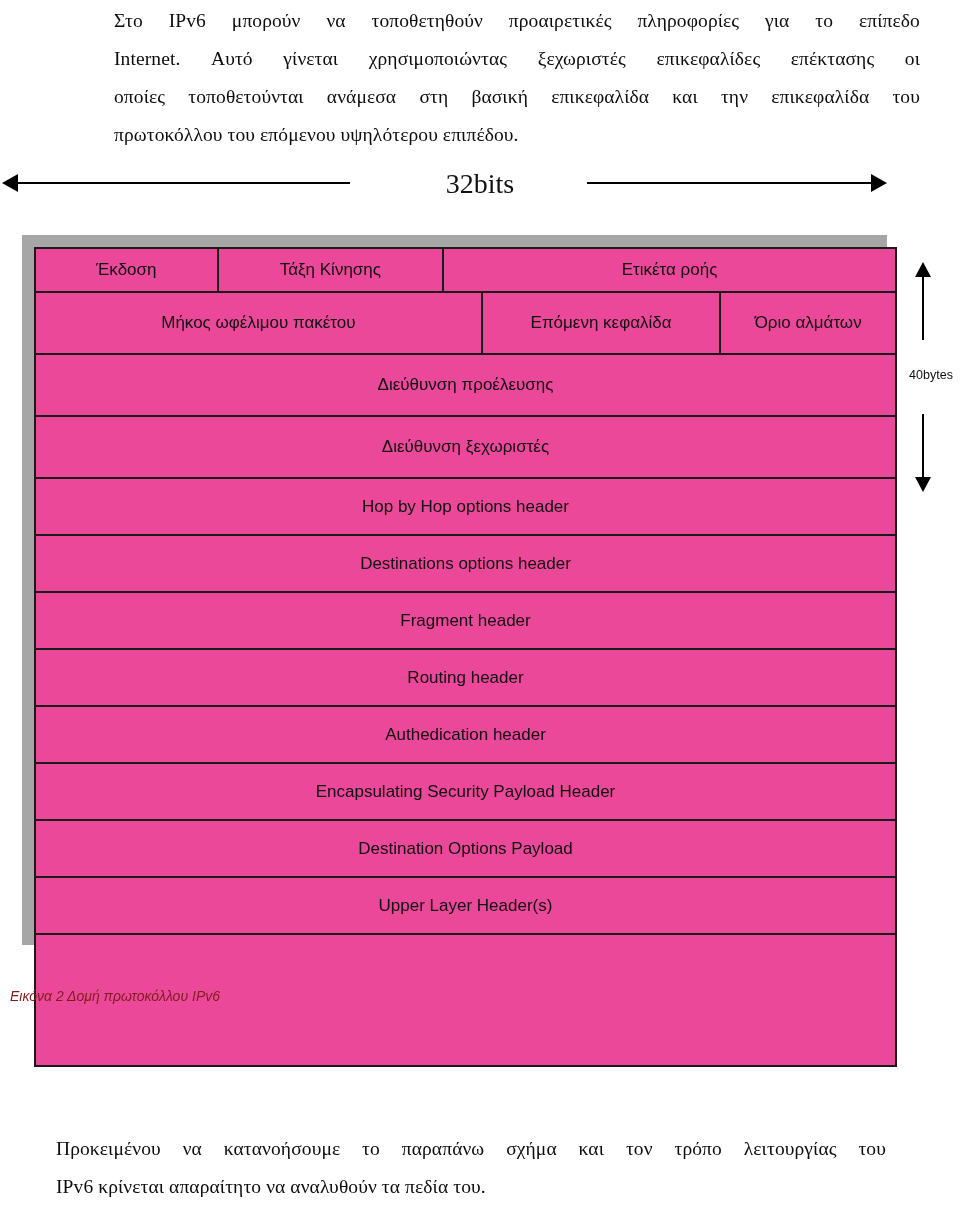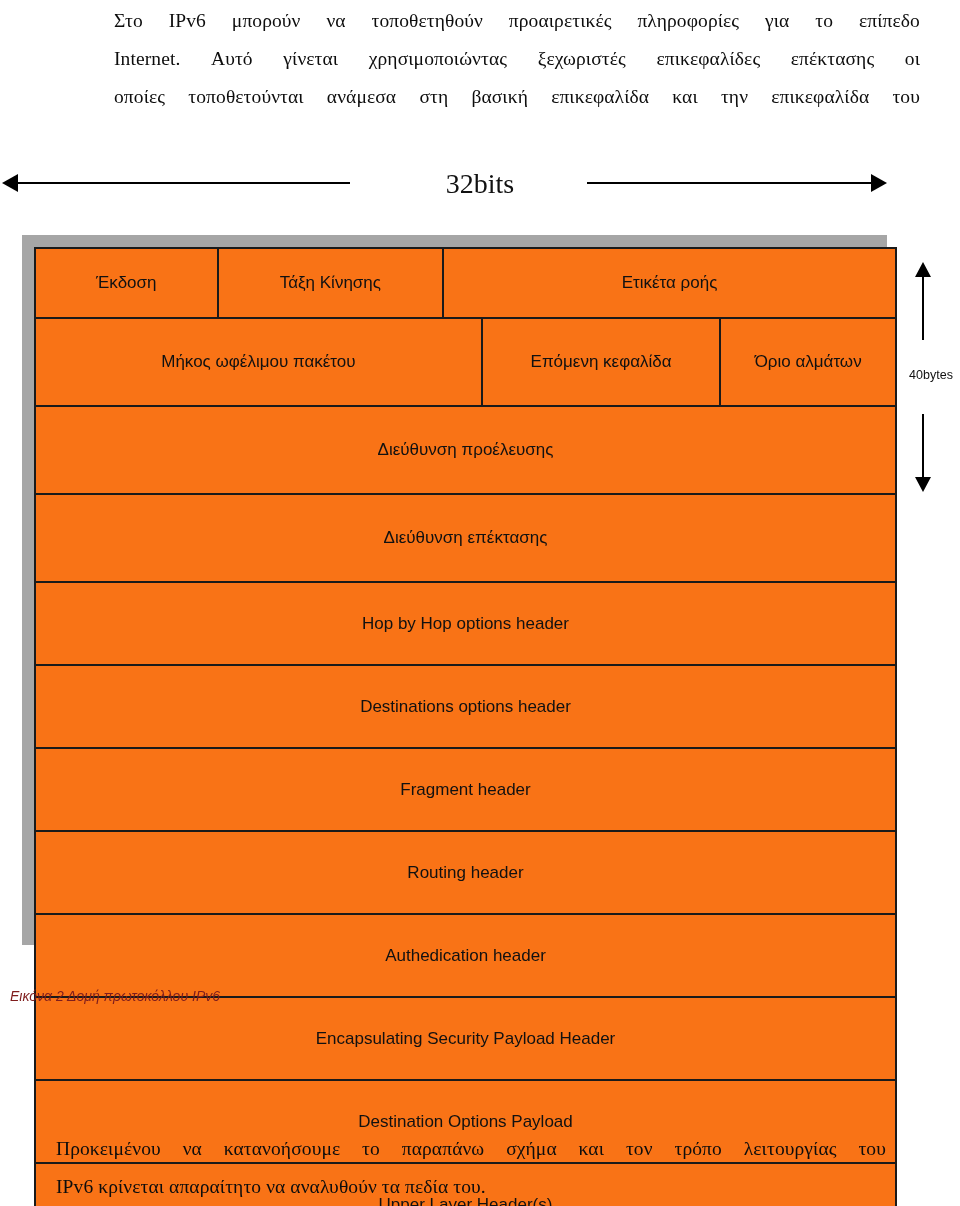--- a/index.html
+++ b/index.html
@@ -112,27 +112,27 @@
     position: absolute;
     left: 34px;
     top: 17px;
     width: 863px;
     border-collapse: collapse;
     background: #ffffff;
     table-layout: fixed;
   }
   #packet-table td {
     border: 2px solid #1a1a1a;
-    background: #f97316;
+    background: #ec4899;
     text-align: center;
     vertical-align: middle;
     font-family: "Liberation Sans", "DejaVu Sans", sans-serif;
     font-size: 17px;
     color: #111111;
-    padding: 17px;
+    padding: 4px;
     line-height: 1.15;
   }
   .r-head { height: 34px; }
   .r-tall { height: 52px; }
   .r-mid  { height: 47px; }
   .r-blank{ height: 122px; }
 
   
   #height-indicator {
     position: absolute;
@@ -222,20 +222,21 @@
     <span>τοποθετούνται</span>
     <span>ανάμεσα</span>
     <span>στη</span>
     <span>βασική</span>
     <span>επικεφαλίδα</span>
     <span>και</span>
     <span>την</span>
     <span>επικεφαλίδα</span>
     <span>του</span>
   </div>
+  <div class="j last">πρωτοκόλλου του επόμενου υψηλότερου επιπέδου.</div>
 </div>
 
 <div id="width-indicator">
   <div id="arrow-left-group">
     <div class="arrow-left-head"></div>
     <div class="h-line"></div>
   </div>
   <div id="width-label">32bits</div>
   <div id="arrow-right-group">
     <div class="h-line"></div>
@@ -262,21 +263,21 @@
       </tr>
       <tr>
         <td class="r-tall" colspan="3">Μήκος ωφέλιμου πακέτου</td>
         <td class="r-tall" colspan="2">Επόμενη κεφαλίδα</td>
         <td class="r-tall">Όριο αλμάτων</td>
       </tr>
       <tr>
         <td class="r-tall" colspan="6">Διεύθυνση προέλευσης</td>
       </tr>
       <tr>
-        <td class="r-tall" colspan="6">Διεύθυνση επέκτασης</td>
+        <td class="r-tall" colspan="6">Διεύθυνση ξεχωριστές</td>
       </tr>
       <tr>
         <td class="r-mid" colspan="6">Hop by Hop options header</td>
       </tr>
       <tr>
         <td class="r-mid" colspan="6">Destinations options header</td>
       </tr>
       <tr>
         <td class="r-mid" colspan="6">Fragment header</td>
       </tr>

